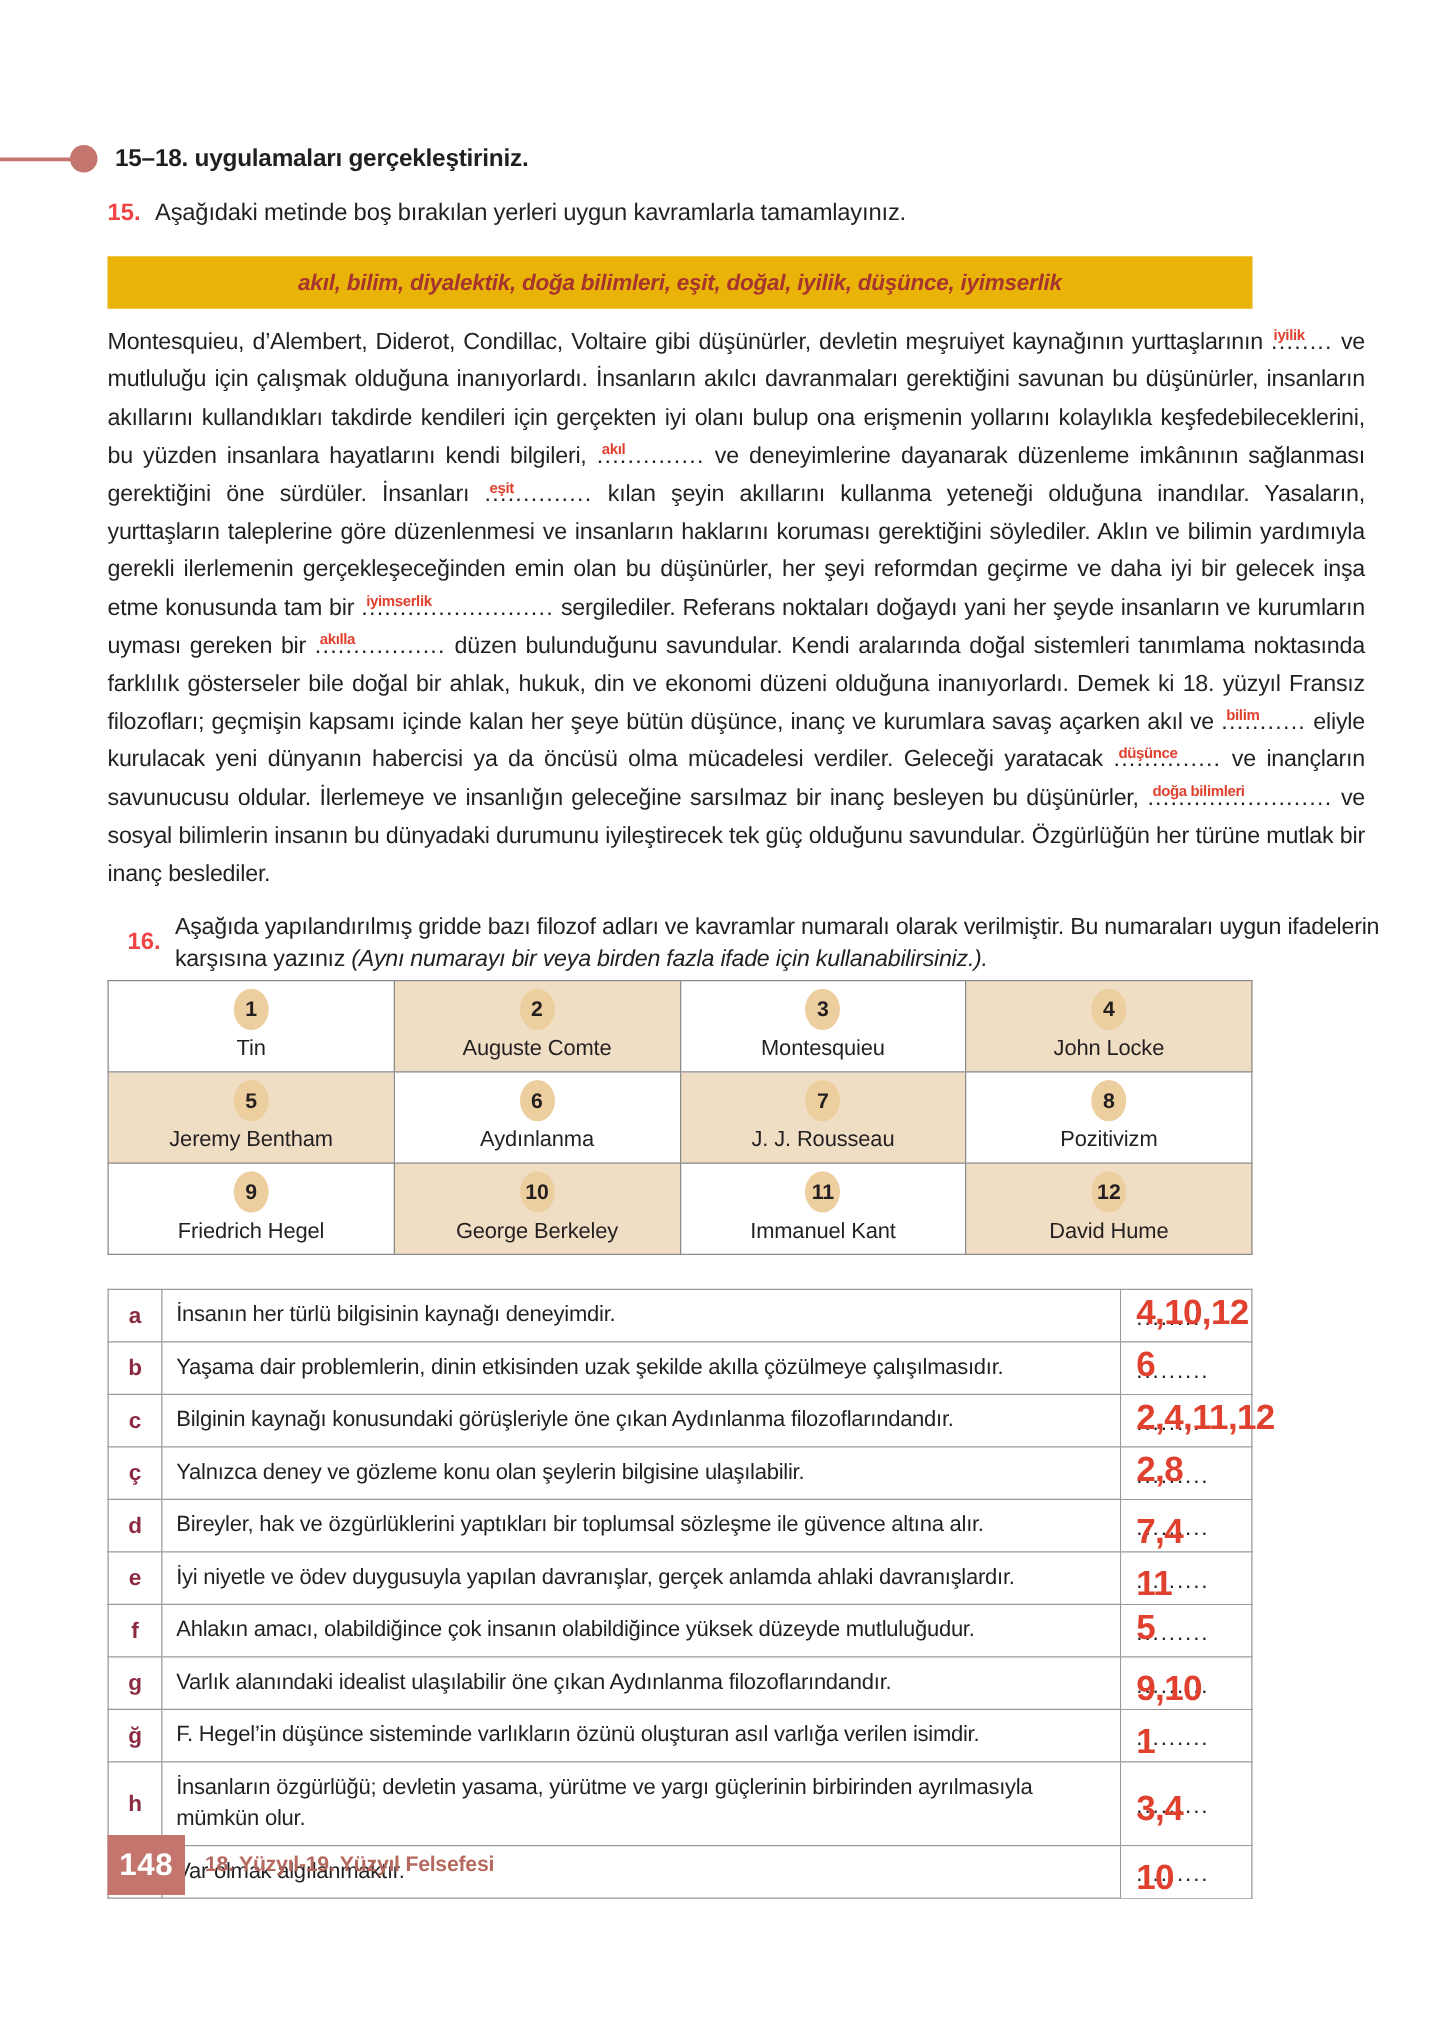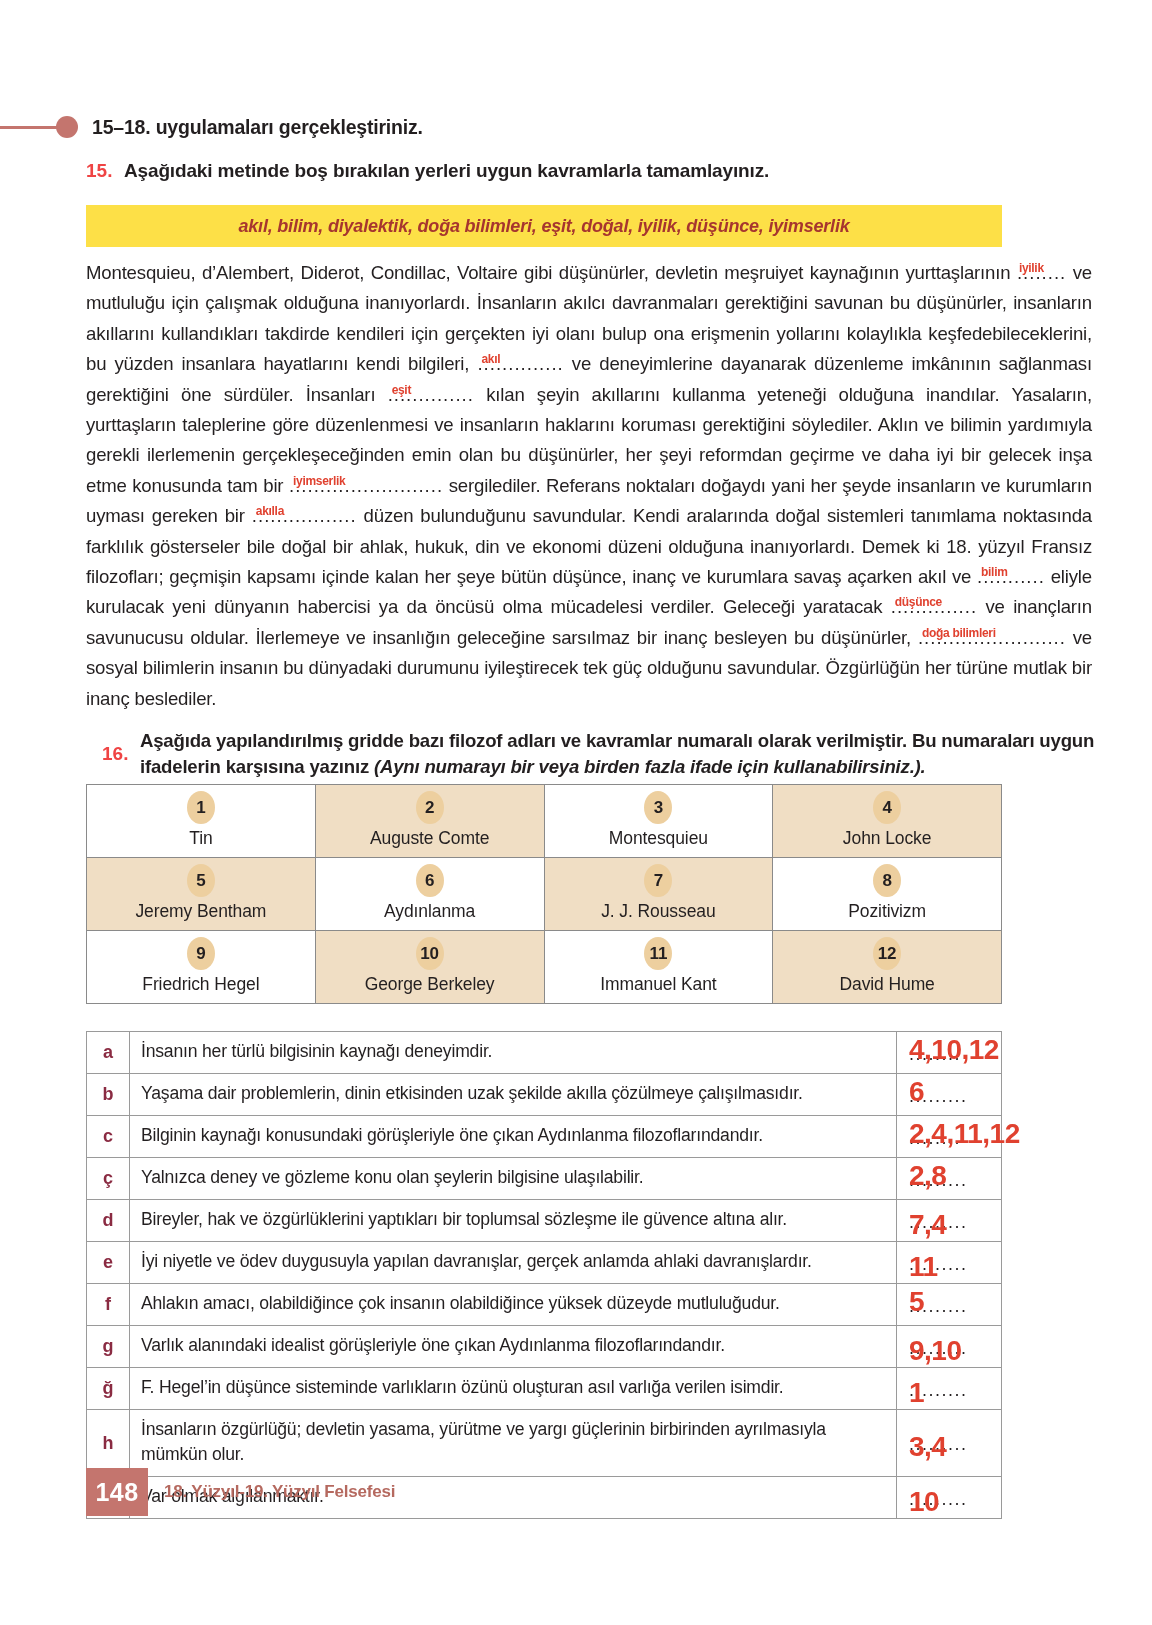--- a/index.html
+++ b/index.html
@@ -36,26 +36,26 @@
 
   
   .q15 {
     position: absolute; left: 86px; top: 160px; width: 1006px;
     display: flex; align-items: baseline;
   }
   .qnum {
     color: #ef4444; font-weight: bold; font-size: 19px;
     width: 38px; flex: none;
   }
-  .qtext { font-size: 19px; letter-spacing: -0.15px; font-weight: bold; }
+  .qtext { font-size: 19px; letter-spacing: -0.15px; }
 
   .word-bank {
     position: absolute; left: 86px; top: 205px;
     width: 916px; height: 42px;
-    background: #fde047;
+    background: #eab308;
     display: flex; align-items: center; justify-content: center;
   }
   .word-bank span {
     font-style: italic; font-weight: bold; font-size: 18px;
     color: #a6352f; letter-spacing: -0.2px;
   }
 
   
   .para {
     position: absolute; left: 86px; top: 258px; width: 1006px;
@@ -341,21 +341,21 @@
       <td class="st">Ahlakın amacı, olabildiğince çok insanın olabildiğince yüksek düzeyde mutluluğudur.</td>
       <td class="an">
           <div class="an-wrap">
             <span class="an-dots">.........</span>
             <span class="an-val">5</span>
           </div>
         </td>
     </tr>
     <tr>
       <td class="lt">g</td>
-      <td class="st">Varlık alanındaki idealist görüşleriyle öne çıkan Aydınlanma filozoflarındandır.</td>
+      <td class="st">Varlık alanındaki idealist ulaşılabilir öne çıkan Aydınlanma filozoflarındandır.</td>
       <td class="an">
           <div class="an-wrap low">
             <span class="an-dots">.........</span>
             <span class="an-val">9,10</span>
           </div>
         </td>
     </tr>
     <tr>
       <td class="lt">ğ</td>
       <td class="st">F. Hegel’in düşünce sisteminde varlıkların özünü oluşturan asıl varlığa verilen isimdir.</td>

